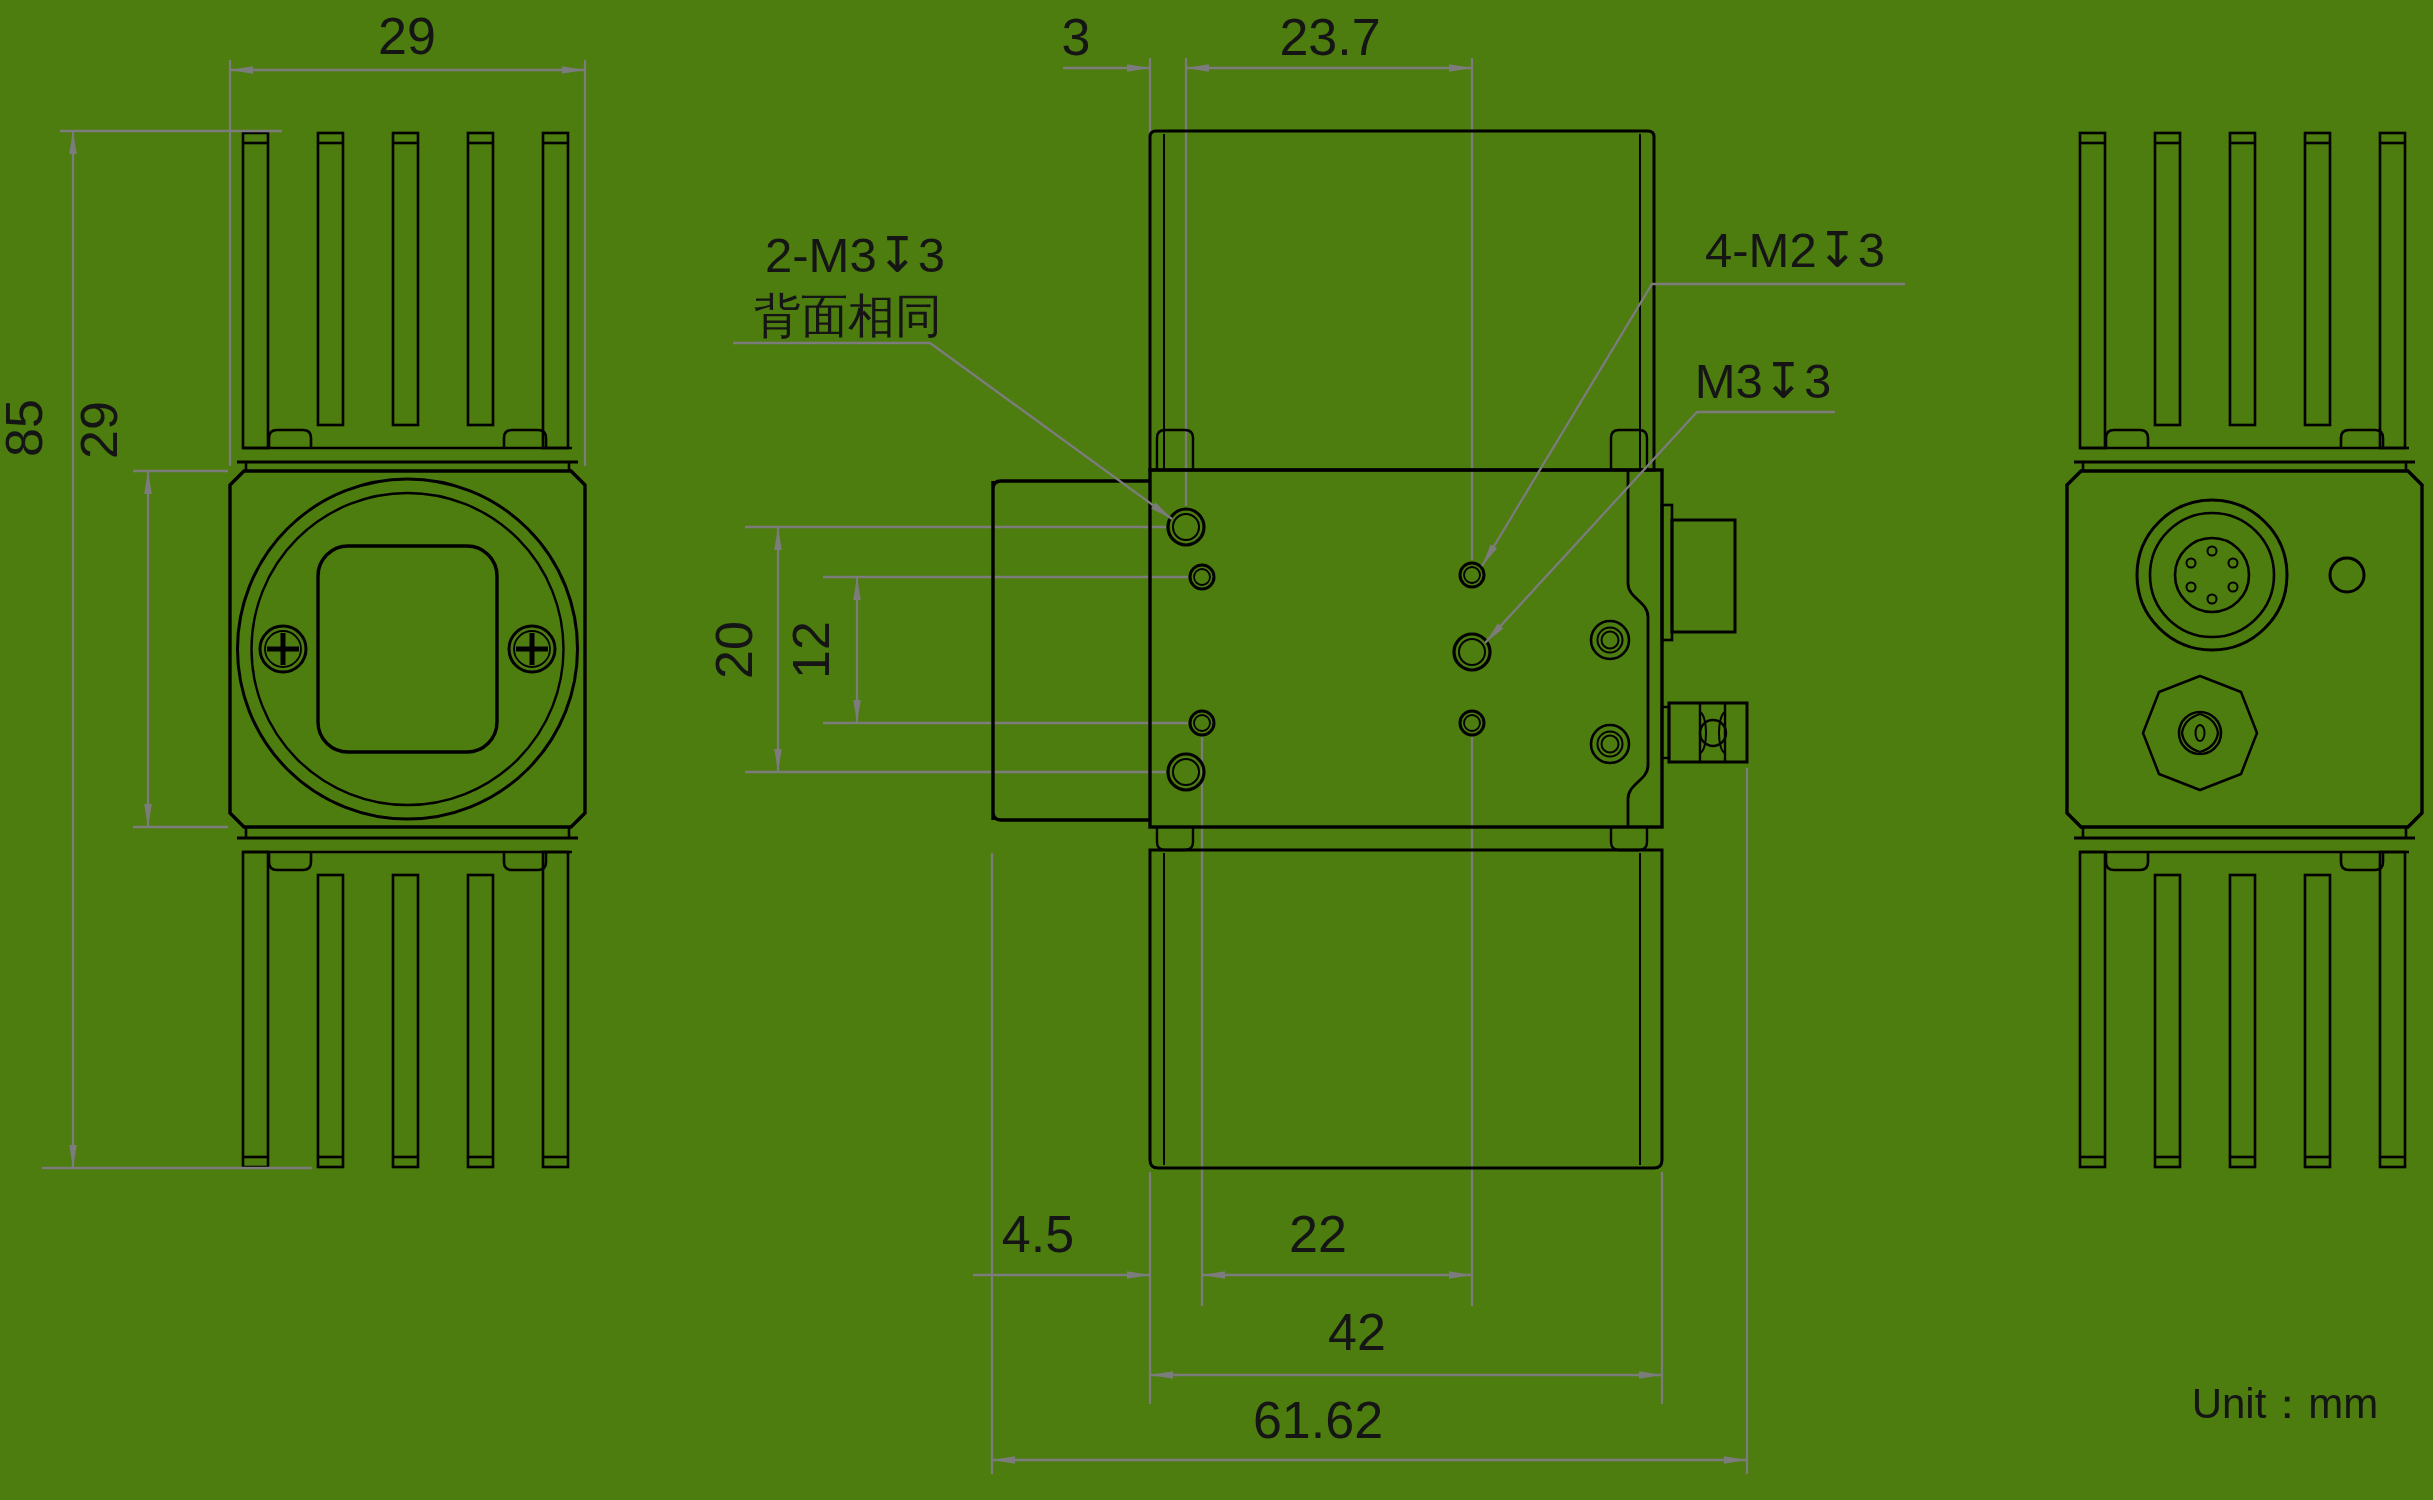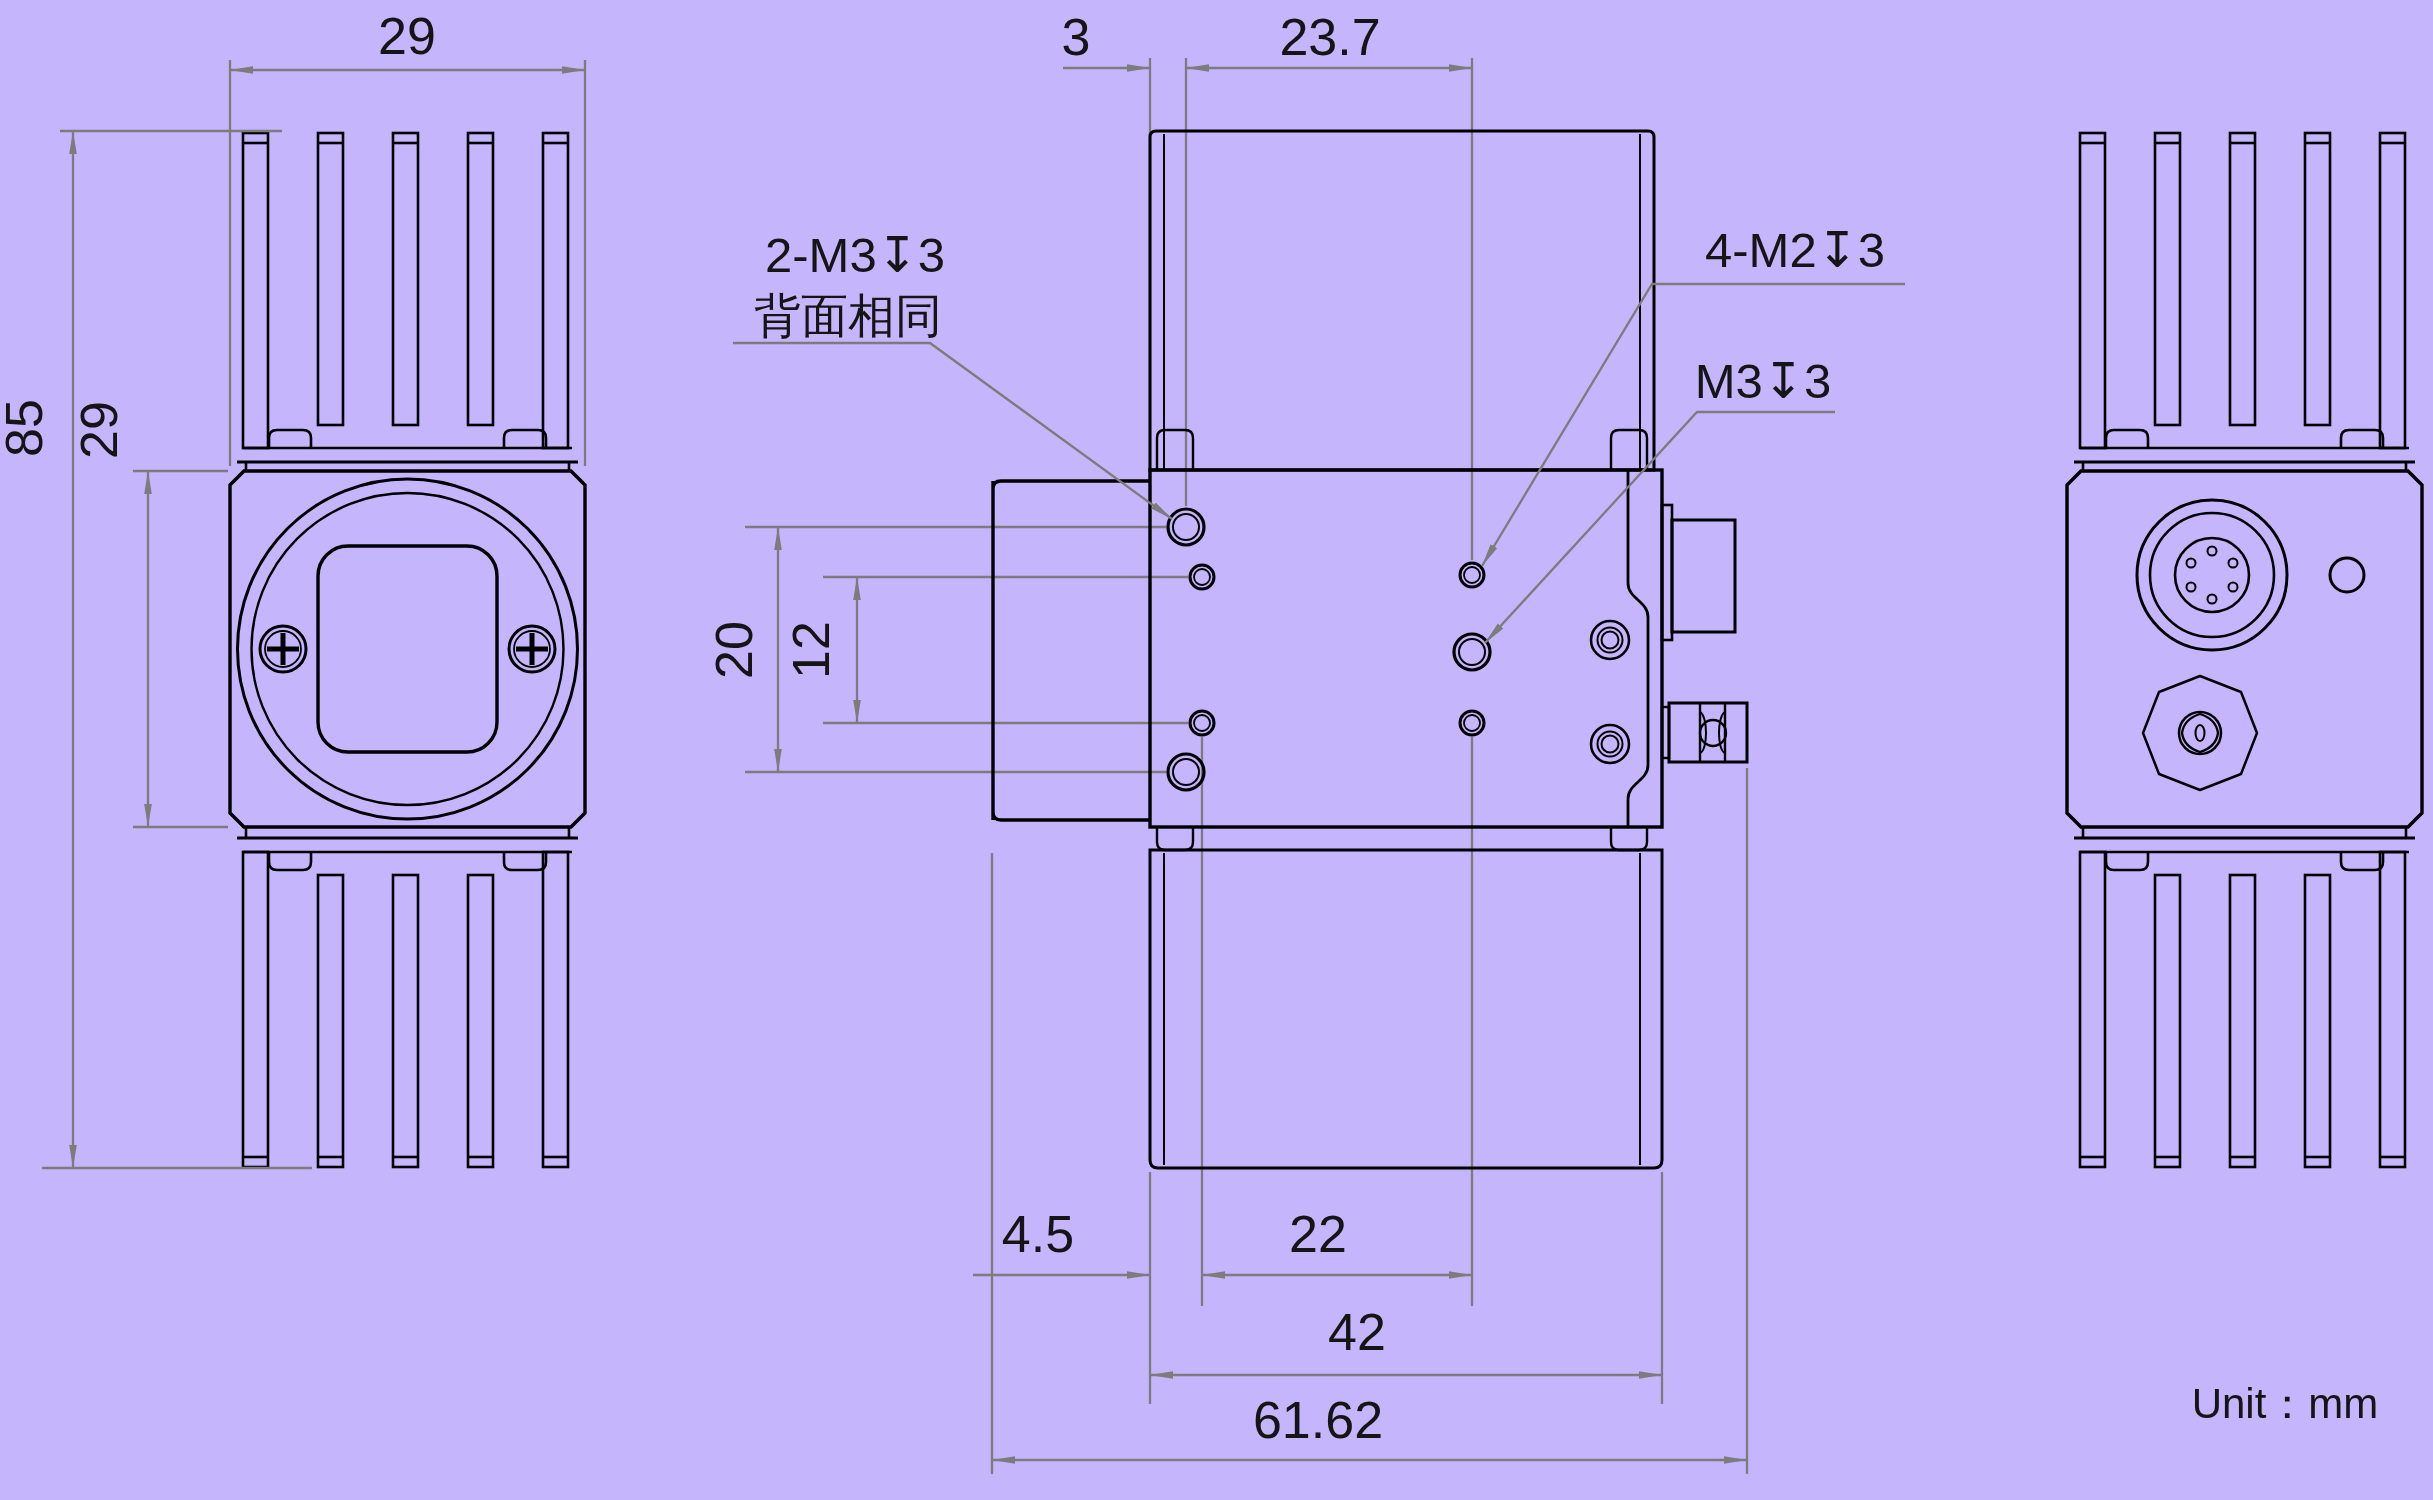--- a/index.html
+++ b/index.html
@@ -1,16 +1,16 @@
 <!DOCTYPE html>
 <html><head>
 <meta charset="utf-8">
 <style>
   html,body{margin:0;padding:0;background:#ffffff;}
-  .stage{position:relative;width:2433px;height:1500px;background:#c4b5fd;overflow:hidden;}
+  .stage{position:relative;width:2433px;height:1500px;background:#4d7c0f;overflow:hidden;}
   svg{display:block;}
   text{font-family:"Liberation Sans","DejaVu Sans",sans-serif;fill:#151515;}
   .dimtxt{font-size:52px;}
   .lbltxt{font-size:49px;}
   .cjk{font-size:47px;}
   .unit{font-size:42px;}
   .blk{stroke:#000;fill:none;}
   .dim{stroke:#7c7c7c;fill:none;stroke-width:2.3;}
 </style>
 </head>

